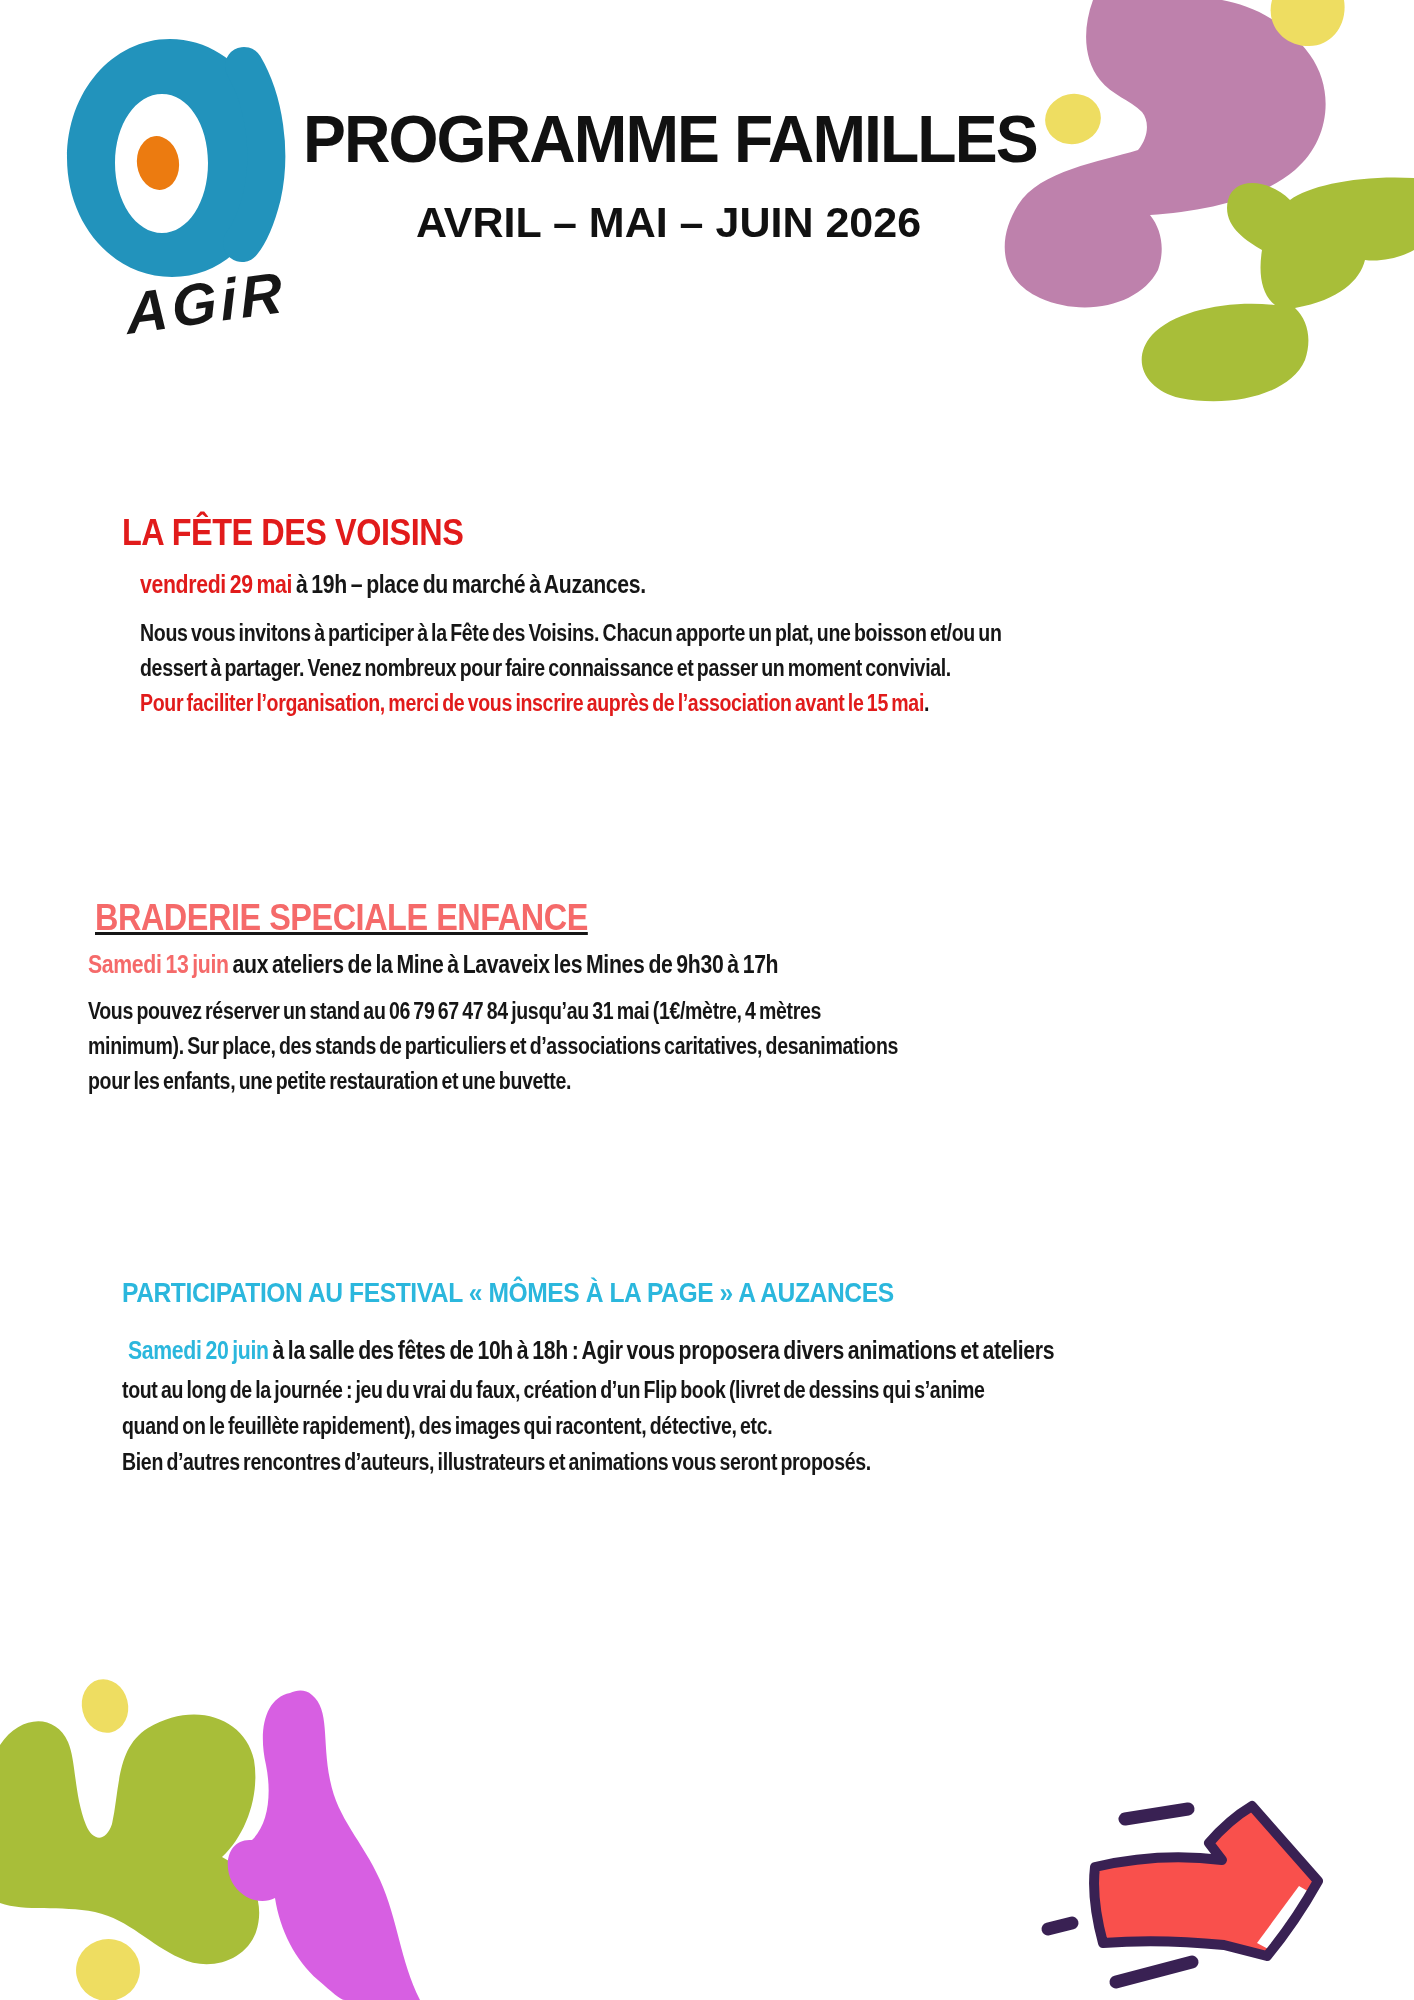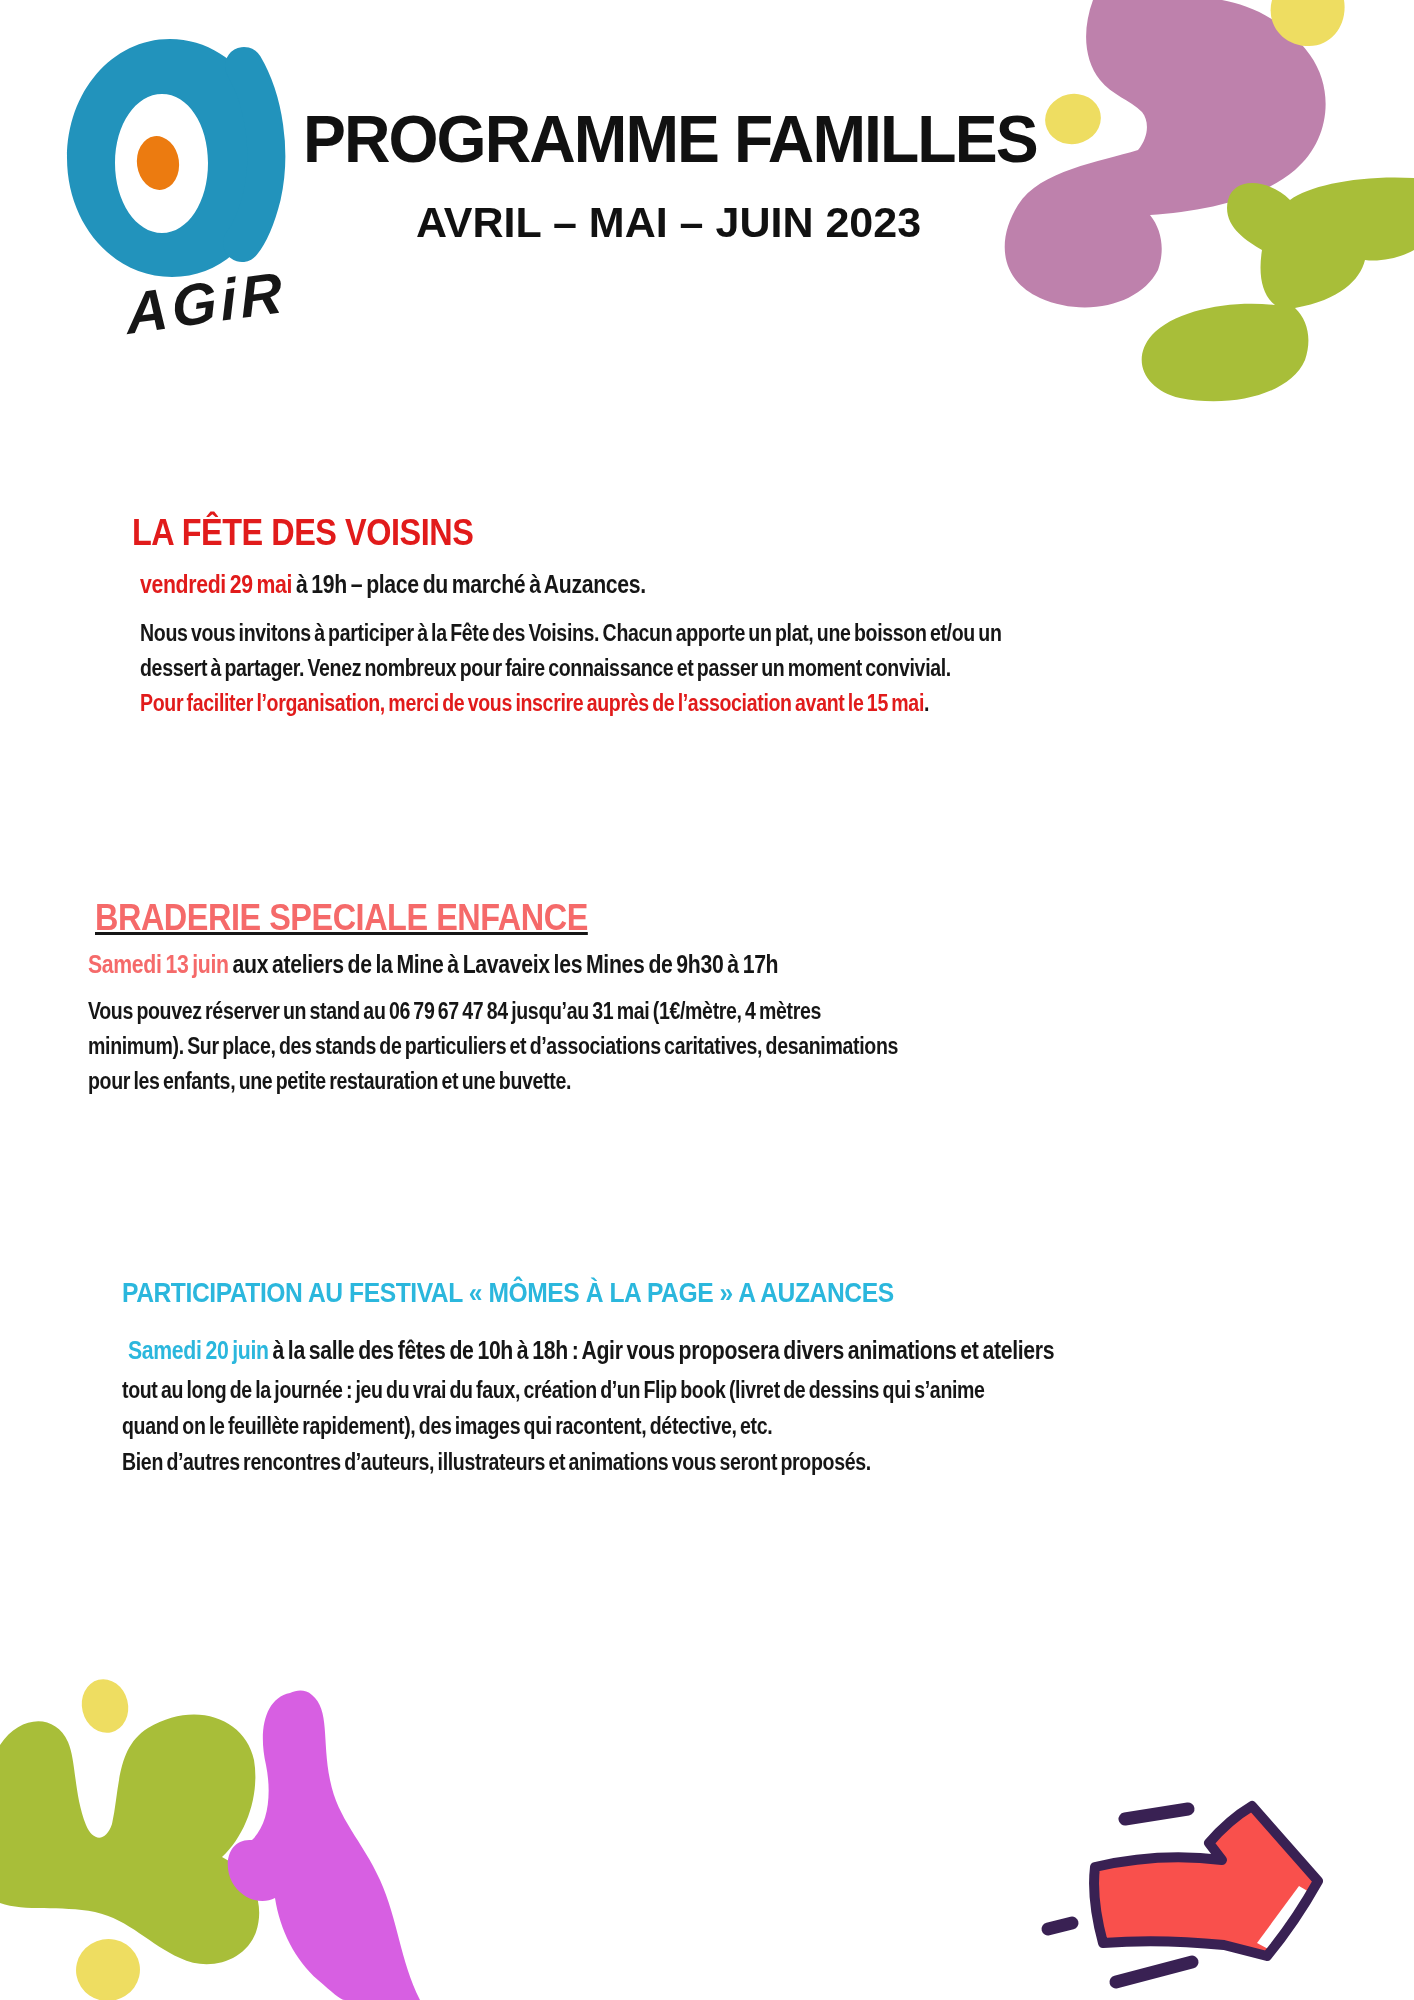--- a/index.html
+++ b/index.html
@@ -155,23 +155,23 @@
       C 208 202 188 233 162 233
       C 136 233 115 202 115 163
       C 115 124 136 94 162 94 Z"></path>
     <path fill="none" stroke="#2293BC" stroke-width="38" stroke-linecap="round" d="
       M 244 66 C 264 100 272 152 262 196 C 256 220 250 233 242 243"></path>
     <ellipse fill="#EC7B10" cx="158" cy="163" rx="21" ry="27" transform="rotate(-8 158 163)"></ellipse>
   </svg>
   <div class="brand">AGiR</div>
 
   <div class="title">PROGRAMME FAMILLES</div>
-  <div class="subtitle">AVRIL – MAI – JUIN 2023</div>
+  <div class="subtitle">AVRIL – MAI – JUIN 2026</div>
 
-  <div class="sec" style="left:132px;top:512px;">
+  <div class="sec" style="left:122px;top:512px;">
     <div class="sec-h red">LA FÊTE DES VOISINS</div>
   </div>
   <div class="date-line" style="left:140px;top:570px;"><span class="hl-red">vendredi 29 mai</span><span> à 19h – place du marché à Auzances.</span></div>
   <div class="body" style="left:140px;top:616px;">
     <div class="body-line">Nous vous invitons à participer à la Fête des Voisins. Chacun apporte un plat, une boisson et/ou un</div>
     <div class="body-line">dessert à partager. Venez nombreux pour faire connaissance et passer un moment convivial.</div>
     <div class="body-line"><span class="hl-red">Pour faciliter l’organisation, merci de vous inscrire auprès de l’association avant le 15 mai</span><span>.</span></div>
   </div>
 
   <div class="sec" style="left:95px;top:897px;text-decoration:underline;">

